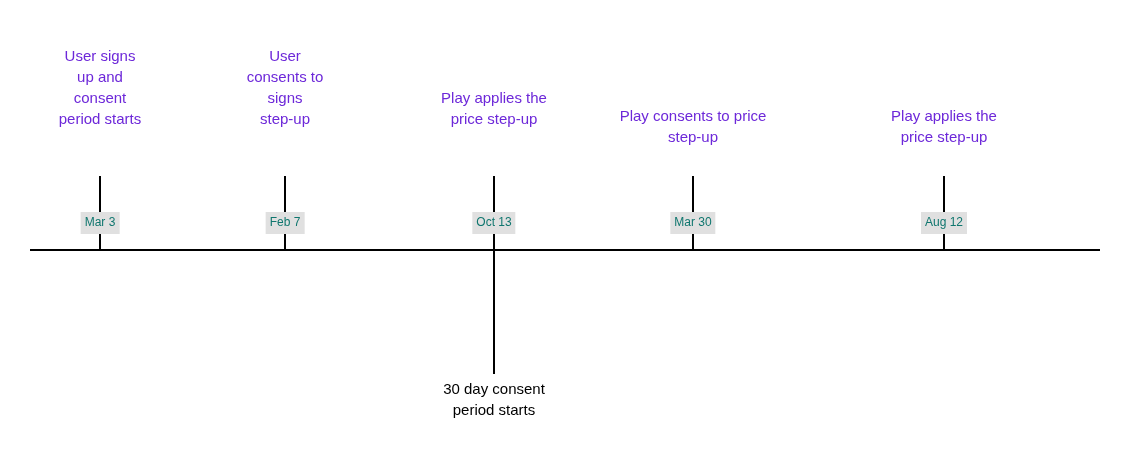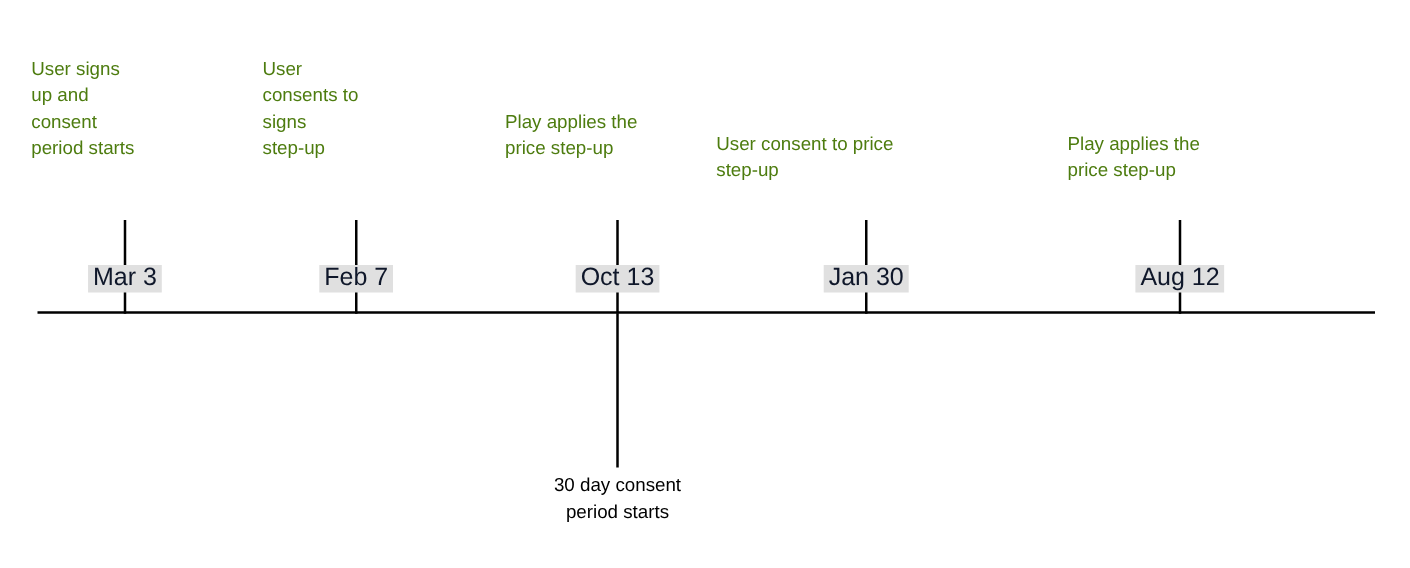--- a/index.html
+++ b/index.html
@@ -41,34 +41,35 @@
     position: absolute;
     width: 2px;
     background: #000000;
     left: -1px;
   }
   .stem-upper { top: 176px; height: 75px; }
 
   .event-label {
     position: absolute;
     transform: translateX(-50%);
+    text-align: center;
     font-size: 15px;
     line-height: 21px;
-    color: #4d7c0f;
+    color: #6d28d9;
     white-space: pre-line;
     pointer-events: none;
   }
 
   .date-chip {
     position: absolute;
     top: 212px;
     transform: translateX(-50%);
     background: #e0e0e0;
-    color: #0f172a;
-    font-size: 20px;
+    color: #0f766e;
+    font-size: 12px;
     line-height: 19px;
     padding: 1px 4px 2px 4px;
     white-space: nowrap;
   }
 
   
   .stem-lower {
     position: absolute;
     width: 2px;
     background: #000000;
@@ -139,23 +140,23 @@
   </div>
   <div class="event-label" id="label-2" style="left:494px; top:87px; width:180px;">Play applies the
 price step-up</div>
   <div class="date-chip" id="chip-2" style="left:494px;">Oct 13</div>
   <div class="below-label" style="left:494px; width:200px;text-align:center;">30 day consent
 period starts</div>
 
   <div class="event" id="event-3" style="left:693px;">
     <div class="event-stem stem-upper"></div>
   </div>
-  <div class="event-label" id="label-3" style="left:693px; top:105px; width:240px;">User consent to price
+  <div class="event-label" id="label-3" style="left:693px; top:105px; width:240px;">Play consents to price
 step-up</div>
-  <div class="date-chip" id="chip-3" style="left:693px;">Jan 30</div>
+  <div class="date-chip" id="chip-3" style="left:693px;">Mar 30</div>
 
   <div class="event" id="event-4" style="left:944px;">
     <div class="event-stem stem-upper"></div>
   </div>
   <div class="event-label" id="label-4" style="left:944px; top:105px; width:180px;">Play applies the
 price step-up</div>
   <div class="date-chip" id="chip-4" style="left:944px;">Aug 12</div>
 
 
 

